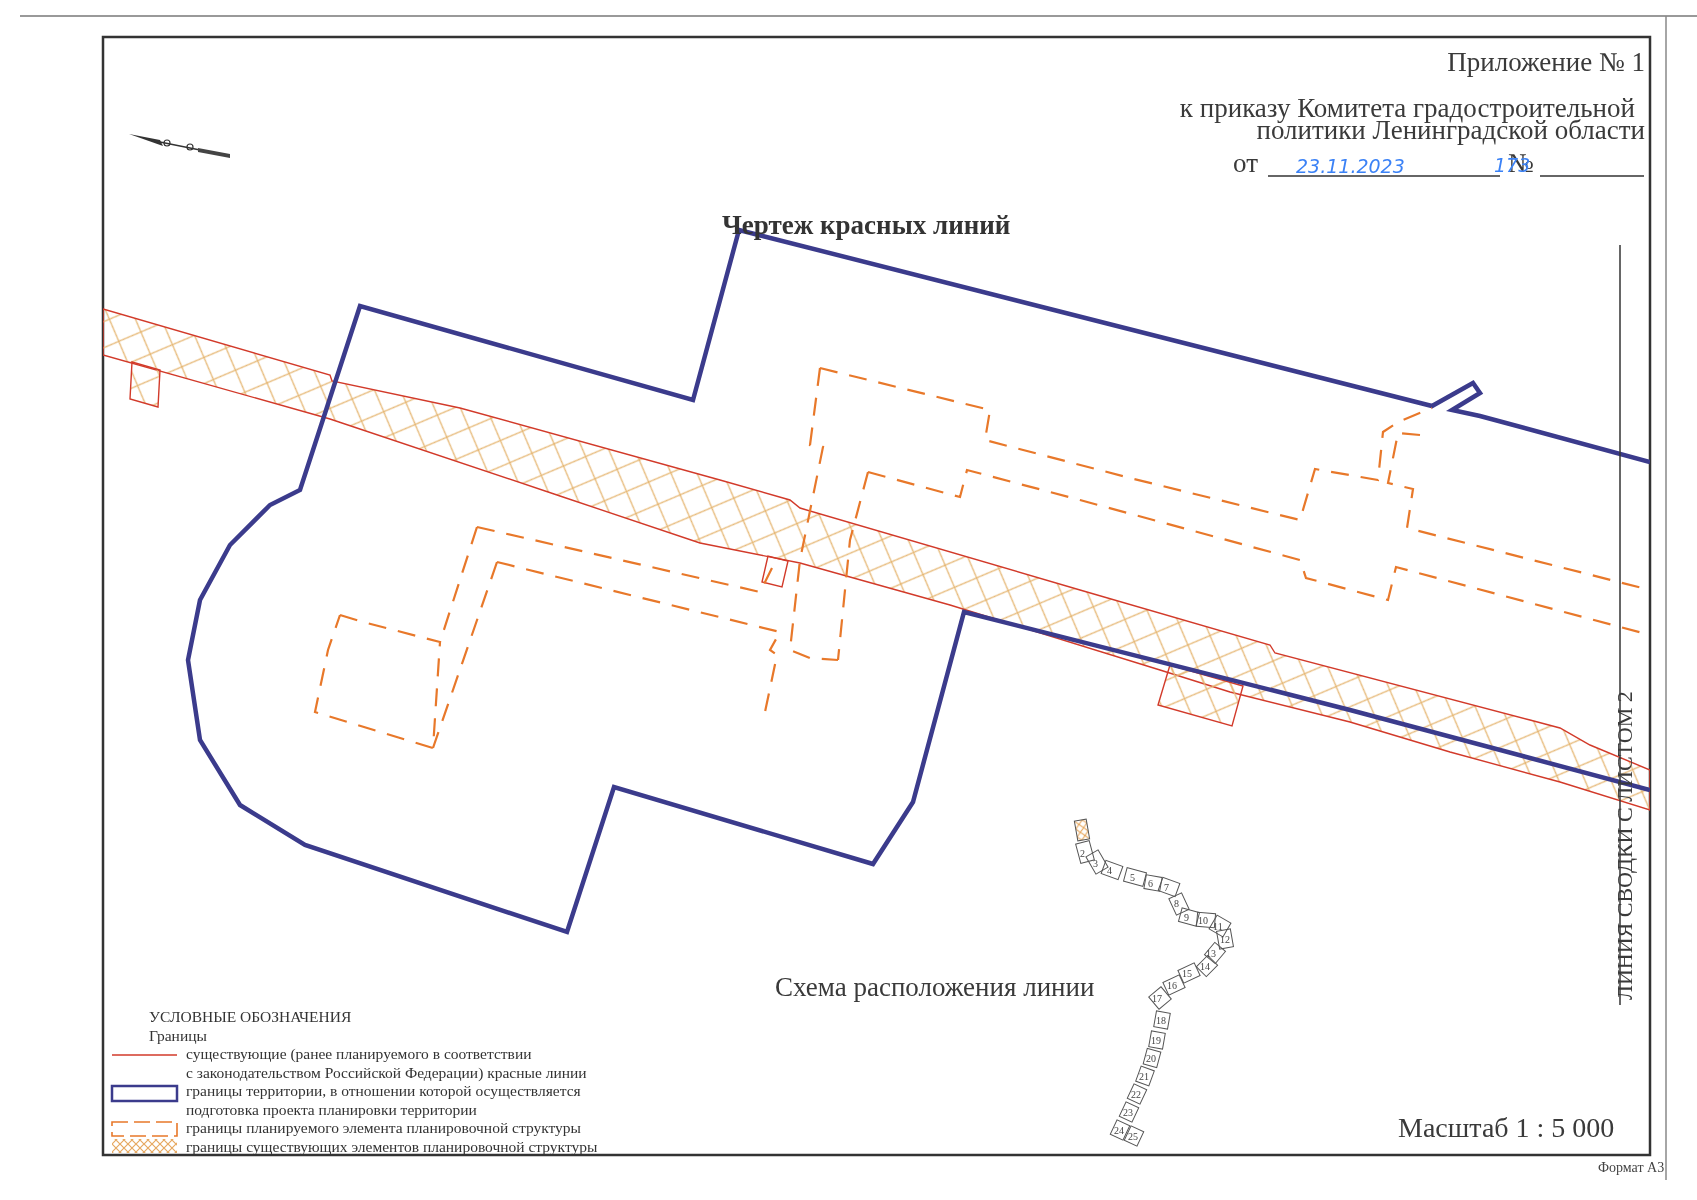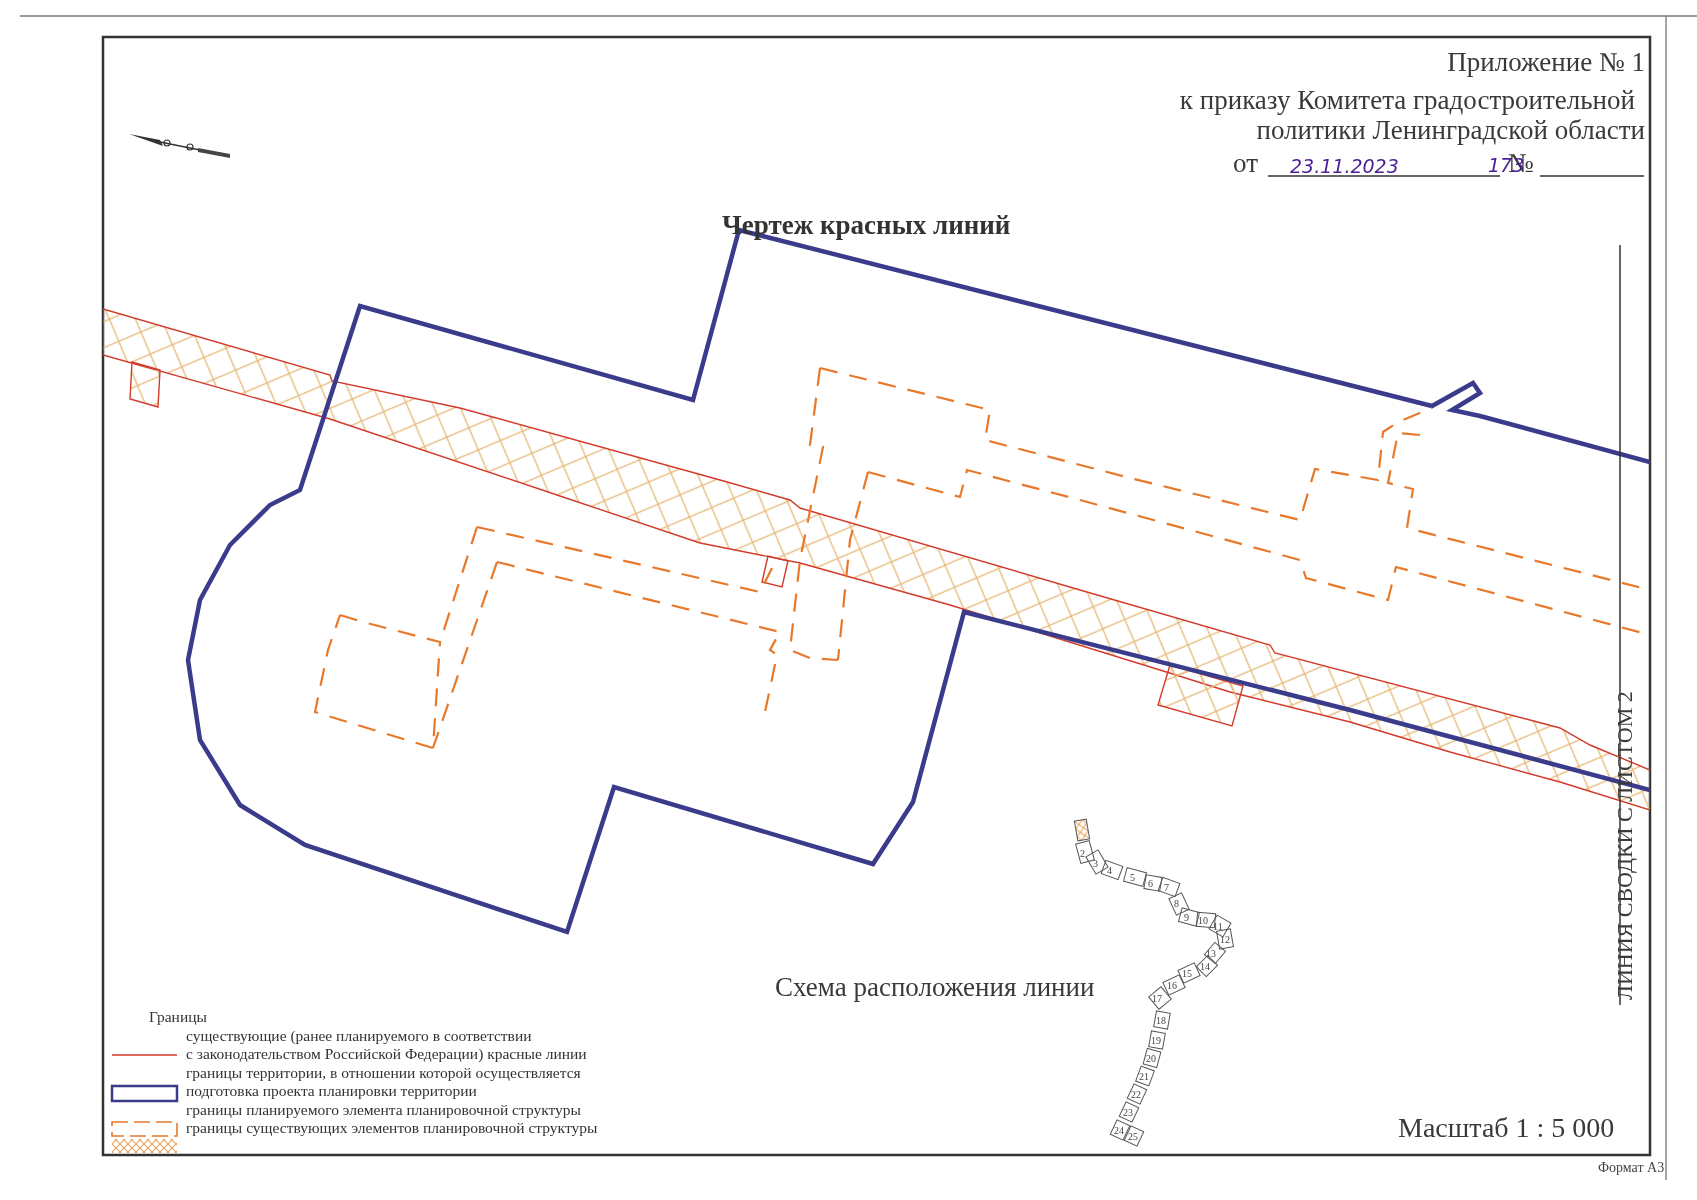--- a/index.html
+++ b/index.html
@@ -9,21 +9,21 @@
   svg.map { position: absolute; left: 0; top: 0; }
   .hdr { position: absolute; right: 52px; text-align: right; font-size: 27px; color: #3a3a3a; line-height: 32px; }
   .title { position: absolute; left: 722px; top: 210px; font-size: 27px; font-weight: bold; color: #333; }
   .schema-title { position: absolute; left: 775px; top: 972px; font-size: 27px; color: #3a3a3a; }
   .scale { position: absolute; left: 1398px; top: 1112px; font-size: 28px; color: #3a3a3a; }
   .format { position: absolute; left: 1598px; top: 1160px; font-size: 14px; color: #444; }
   .vert { position: absolute; left: 1612px; top: 1000px; transform-origin: 0 0; transform: rotate(-90deg);
           font-size: 22px; color: #3a3a3a; white-space: nowrap; }
   .legend { position: absolute; left: 149px; top: 1008px; font-size: 15.5px; color: #333; line-height: 18.5px; }
   .legend .row { position: relative; padding-left: 37px; }
-  .handwrite { font-family: "DejaVu Sans", sans-serif; font-style: italic; color: #4c1d95; font-size: 19px; }
+  .handwrite { font-family: "DejaVu Sans", sans-serif; font-style: italic; color: #3b82f6; font-size: 19px; margin-left: 6px; }
 </style>
 </head>
 <body>
 
 <svg class="map" width="1697" height="1200" viewBox="0 0 1697 1200">
   <defs>
     <pattern id="hatch" patternUnits="userSpaceOnUse" width="34" height="34" patternTransform="rotate(22)">
       <path d="M0,0 L34,34 M34,0 L0,34" stroke="#e6b978" stroke-width="1.3" fill="none"></path>
     </pattern>
     <pattern id="hatchSmall" patternUnits="userSpaceOnUse" width="8" height="8">
@@ -135,32 +135,33 @@
 
   <g>
     <line x1="112" y1="1055" x2="177" y2="1055" stroke="#d23a2a" stroke-width="1.5"></line>
     <rect x="112" y="1086" width="65" height="15" fill="none" stroke="#3b3b8c" stroke-width="2.5"></rect>
     <rect x="112" y="1122" width="65" height="14" fill="none" stroke="#e8782a" stroke-width="1.6" stroke-dasharray="16,6"></rect>
     <rect x="112" y="1139" width="65" height="14" fill="url(#hatchSmall)"></rect>
   </g>
 </svg>
 
 <div class="hdr" style="top:46px;">Приложение № 1</div>
-<div class="hdr" style="top:84px; right:62px;">к приказу Комитета градостроительной</div>
+<div class="hdr" style="top:92px; right:62px;">к приказу Комитета градостроительной</div>
 <div class="hdr" style="top:114px;">политики Ленинградской области</div>
 <div class="abs" style="left:1233px; top:148px; font-size:27px; color:#3a3a3a;">от</div>
 <div class="abs handwrite" style="left:1290px; top:155px;">23.11.2023</div>
 <div class="abs" style="left:1508px; top:148px; font-size:27px; color:#3a3a3a;">№</div>
 <div class="abs handwrite" style="left:1488px; top:154px;">173</div>
 
 <div class="title">Чертеж красных линий</div>
 <div class="vert">ЛИНИЯ СВОДКИ С ЛИСТОМ 2</div>
 <div class="schema-title">Схема расположения линии</div>
 
 <div class="legend">
+  <div style="margin-left:0; font-size:15.5px;">УСЛОВНЫЕ ОБОЗНАЧЕНИЯ</div>
   <div>Границы</div>
   <div class="row" style="padding-left:37px;">
     <div>существующие (ранее планируемого в соответствии</div>
     <div>с законодательством Российской Федерации) красные линии</div>
   </div>
   <div class="row">
     <div>границы территории, в отношении которой осуществляется</div>
     <div>подготовка проекта планировки территории</div>
   </div>
   <div class="row">

